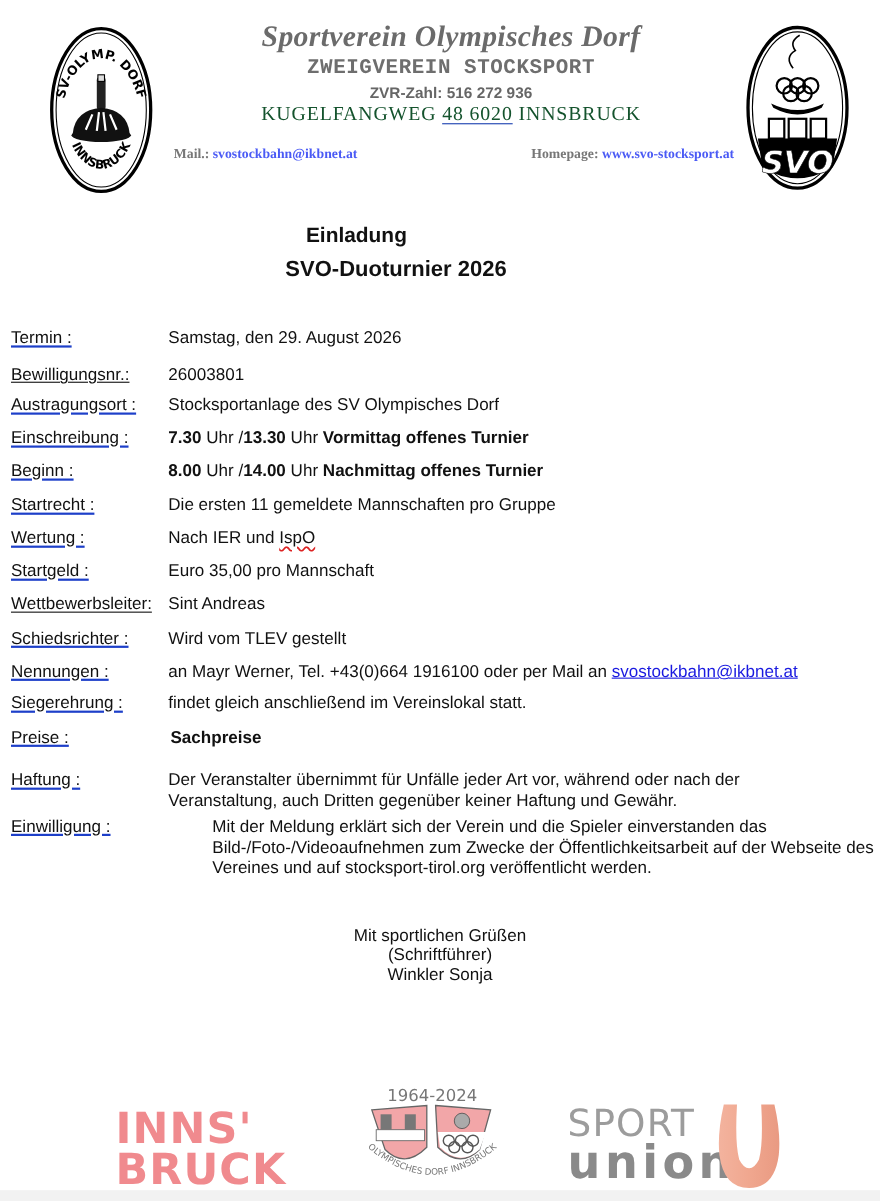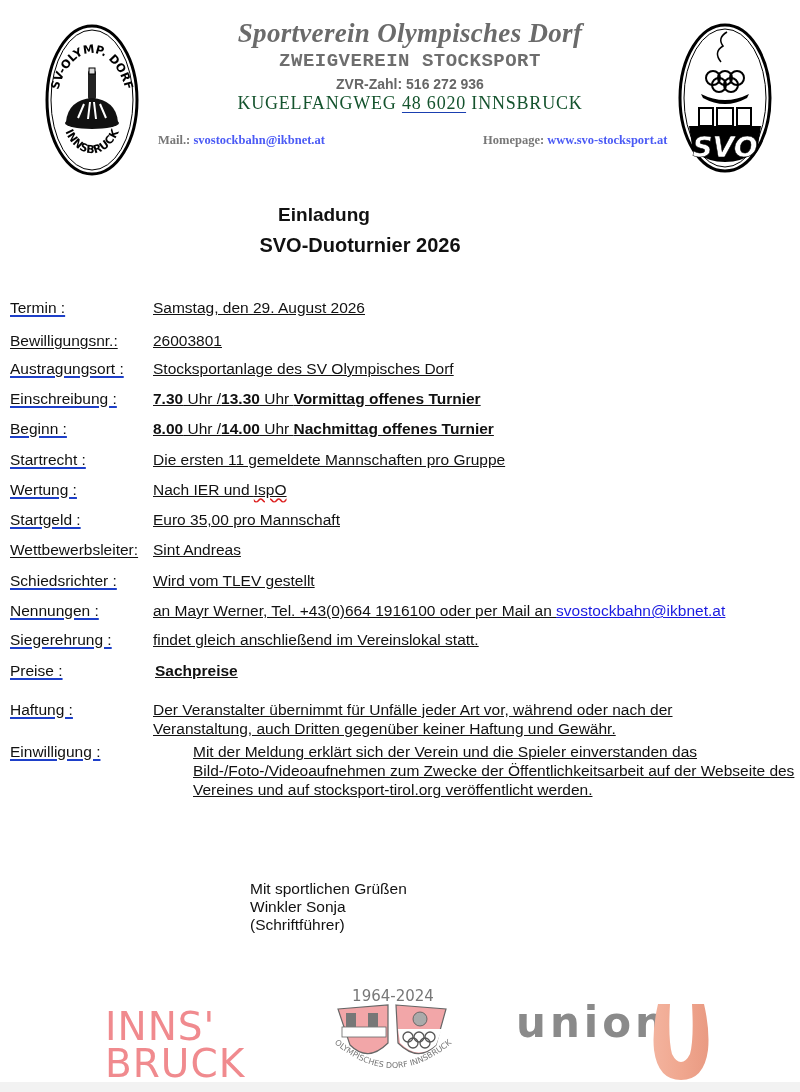--- a/index.html
+++ b/index.html
@@ -21,31 +21,31 @@
 
   
   .title { left:0; width:648px; text-align:center; font-weight:bold; font-size:19px; color:#111; }
   .t1 { top:204px; }
   .t2 { top:234px; font-size:20px; left:60px; }
 
   
   .row { left:10px; width:780px; font-size:15.5px; line-height:19px; }
   .lbl { position:absolute; left:0; top:0; text-decoration:underline; text-underline-offset:2px; color:#111; white-space:nowrap; }
   .lbl.sq { text-decoration-color:#1d3fc9; text-decoration-thickness:2px; }
-  .val { position:absolute; left:143px; top:0; width:630px; color:#111;text-decoration:underline; }
+  .val { position:absolute; left:143px; top:0; width:630px; color:#111; }
   .b { font-weight:bold; }
   .mail-link { color:#1a1ae0; text-decoration:underline; }
   .squig { text-decoration:underline wavy #d22; text-underline-offset:2px; }
 
   
-  .closing { left:250px; width:300px; top:842px; text-align:left; font-size:15.5px; line-height:18px; color:#111;margin-top:38px; }
+  .closing { left:250px; width:300px; top:842px; text-align:center; font-size:15.5px; line-height:18px; color:#111; }
 
   
   .foot-bar { left:0; top:1082px; width:800px; height:10px; background:#f2f2f2; }
-  .innsbruck { left:105px; top:1008px; font-family:"DejaVu Sans", sans-serif; font-weight:normal; color:#f08a8e; font-size:39px; line-height:37px; letter-spacing:1px; }
+  .innsbruck { left:105px; top:1008px; font-family:"DejaVu Sans", sans-serif; font-weight:bold; color:#f08a8e; font-size:39px; line-height:37px; letter-spacing:1px; }
   .olymp { left:328px; top:983px; width:130px; height:95px; }
   .sport { left:516px; top:1005px; font-family:"DejaVu Sans", sans-serif; color:#8e8e8e; }
   .sport .s1 { font-size:34px; line-height:34px; font-weight:normal; letter-spacing:1px; color:#9c9c9c; }
   .sport .s2 { font-size:42px; line-height:36px; font-weight:bold; letter-spacing:4px; color:#8a8a8a; }
   .union-u { left:652px; top:1000px; width:58px; height:82px; }
 </style>
 </head>
 <body>
 
 <div class="abs logo-left">
@@ -161,22 +161,22 @@
   <span class="lbl sq">Haftung :</span>
   <span class="val" style="width:580px;">Der Veranstalter übernimmt für Unfälle jeder Art vor, während oder nach der Veranstaltung, auch Dritten gegenüber keiner Haftung und Gewähr.</span>
 </div>
 <div class="abs row" style="top:742px;">
   <span class="lbl sq">Einwilligung :</span>
   <span class="val" style="width:625px;margin-left:40px;">Mit der Meldung erklärt sich der Verein und die Spieler einverstanden das Bild-/Foto-/Videoaufnehmen zum Zwecke der Öffentlichkeitsarbeit auf der Webseite des Vereines und auf stocksport-tirol.org veröffentlicht werden.</span>
 </div>
 
 <div class="abs closing">
   <div>Mit sportlichen Grüßen</div>
+  <div>(Schriftführer)</div>
   <div>Winkler Sonja</div>
-  <div>(Schriftführer)</div>
 </div>
 
 <div class="abs innsbruck">
   <div>INNS'</div>
   <div>BRUCK</div>
 </div>
 
 <div class="abs olymp">
   <svg width="130" height="95" viewBox="0 0 130 95">
     <text x="65" y="18" text-anchor="middle" font-family="DejaVu Sans, sans-serif" font-size="15" fill="#777">1964-2024</text>
@@ -195,20 +195,21 @@
     <defs>
         <path id="arcOly" d="M6,60 Q65,110 124,60"></path>
       </defs>
     <text font-family="DejaVu Sans, sans-serif" font-size="8" fill="#777">
       <textPath href="#arcOly" startOffset="50%" text-anchor="middle">OLYMPISCHES DORF INNSBRUCK</textPath>
     </text>
   </svg>
 </div>
 
 <div class="abs sport">
+  <div class="s1">SPORT</div>
   <div class="s2">union</div>
 </div>
 <div class="abs union-u">
   <svg width="58" height="82" viewBox="0 0 58 82">
     <defs>
       <linearGradient id="ug" x1="0" y1="0" x2="1" y2="0">
         <stop offset="0" stop-color="#f3b39e"></stop>
         <stop offset="0.5" stop-color="#f0a78f"></stop>
         <stop offset="1" stop-color="#e99a82"></stop>
       </linearGradient>

